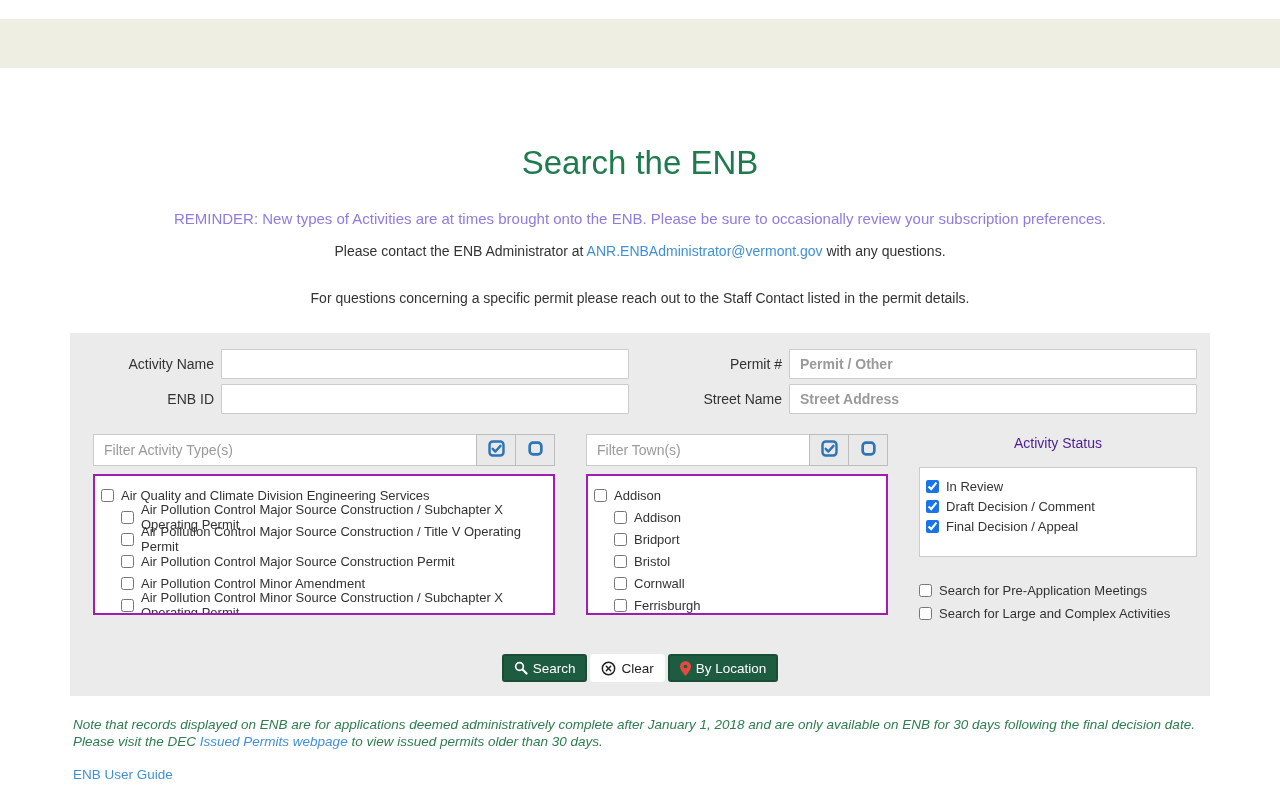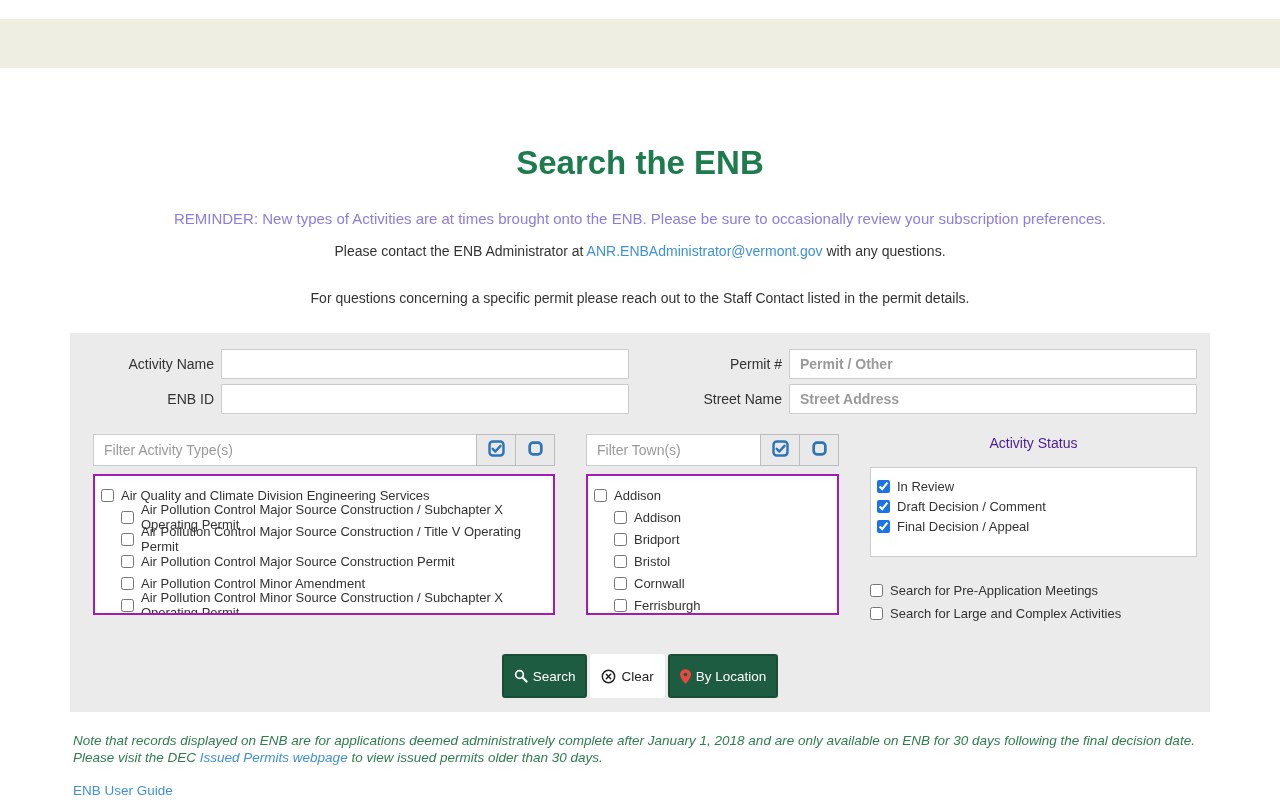--- a/index.html
+++ b/index.html
@@ -5,42 +5,42 @@
   * { box-sizing: border-box; }
   html, body { margin: 0; padding: 0; }
   body {
     width: 1280px; height: 800px; background: #ffffff;
     font-family: "Liberation Sans", sans-serif; color: #333;
     overflow: hidden;
   }
   .banner { height: 49px; margin-top: 19px; background: #eeeee2; }
 
   .header-block { text-align: center; }
-  .page-title { color: #1e7b4d; font-size: 33px; font-weight: 700; margin: 76px 0 0 0; }
+  .page-title { color: #1e7b4d; font-size: 33px; font-weight: 400; margin: 76px 0 0 0; }
   .reminder { color: #8c7de2; font-size: 15px; margin-top: 28px; }
   .contact-line { font-size: 14px; margin-top: 16px; }
   .questions-line { font-size: 14px; margin-top: 31px; }
   a.link { color: #4090d9; text-decoration: none; cursor: pointer; }
 
   .panel {
     width: 1140px; margin: 27px auto 0; background: #ebebeb;
     padding: 16px 13px 14px 13px;
   }
   .fields-grid { display: grid; grid-template-columns: 1fr 1fr; column-gap: 22px; row-gap: 5px; }
   .field { display: flex; align-items: center; }
   .field .f-label { width: 138px; flex: none; text-align: right; padding-right: 7px; font-size: 14px; color: #333; }
   .field input {
     flex: 1; height: 30px; border: 1px solid #ccc; background: #fff;
     padding: 0 10px; font-size: 14px; color: #333; font-family: inherit; border-radius: 1px; font-weight: bold;
   }
   input::placeholder { color: #9a9a9a; }
 
   .filter-section { display: flex; margin-top: 20px; gap: 31px; }
   .col-activities { width: 472px; flex: none; padding-left: 10px; }
-  .col-towns { width: 253px; flex: none; }
+  .col-towns { width: 302px; flex: none; }
   .col-status { flex: 1; }
 
   .input-group { display: flex; height: 32px; }
   .input-group input {
     flex: 1; min-width: 0; height: 32px; border: 1px solid #ccc;
     padding: 0 10px; font-size: 14px; font-family: inherit; background: #fff;
   }
   .ig-btn {
     width: 40px; height: 32px; flex: none; margin-left: -1px;
     background: #e9e9e9; border: 1px solid #bdbdbd;
@@ -55,21 +55,21 @@
   input[type="checkbox"] { width: 13px; height: 13px; margin: 0; flex: none; accent-color: #1a73e8; }
 
   .status-title { text-align: center; font-size: 14px; color: #4c1d95; margin-top: 1px; }
   .status-box { margin-top: 16px; height: 90px; background: #fff; border: 1px solid #ccc; padding: 8px 6px; }
   .status-box .cb-row { height: 20px; }
   .extra-options { margin-top: 26px; display: flex; flex-direction: column; gap: 8px; }
   .extra-options .cb-row { height: 15px; }
 
   .actions { display: flex; justify-content: center; gap: 3px; margin-top: 33px; }
   .btn {
-    height: 44px; display: inline-flex; align-items: center; gap: 5px;
+    height: 28px; display: inline-flex; align-items: center; gap: 5px;
     font-size: 13.5px; padding: 0 10px; border-radius: 3px; cursor: pointer; font-family: inherit;
   }
   .btn-green { background: #1e5c41; color: #fff; border: 2px solid #194d35; }
   .btn-white { background: #fff; color: #222; border: 1px solid #fdfdfd; }
 
   .footer-note {
     margin: 20px 70px 4px 73px; font-size: 13.5px; font-style: italic;
     color: #2e7d4f; line-height: 17px;
   }
   .footer-note a.link { font-style: italic; }

